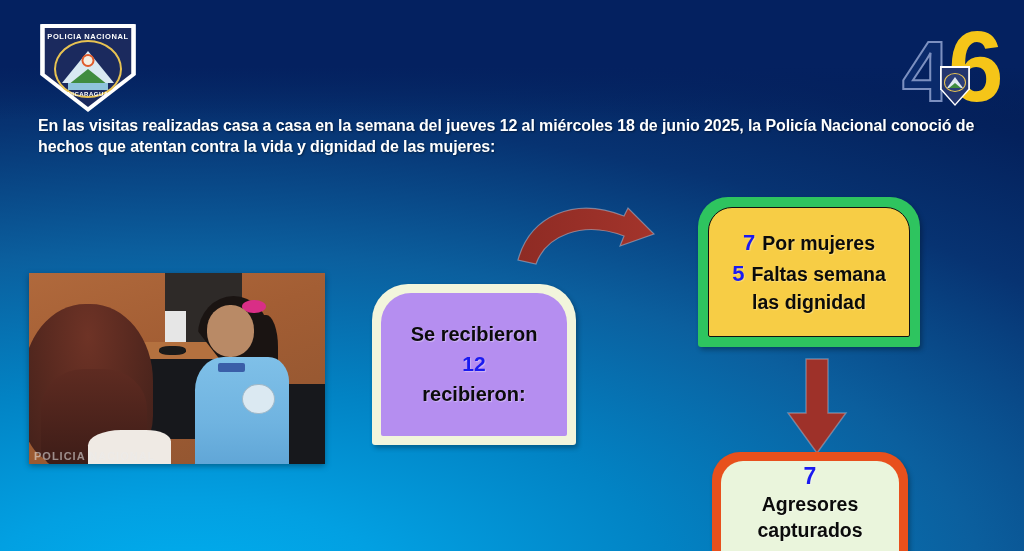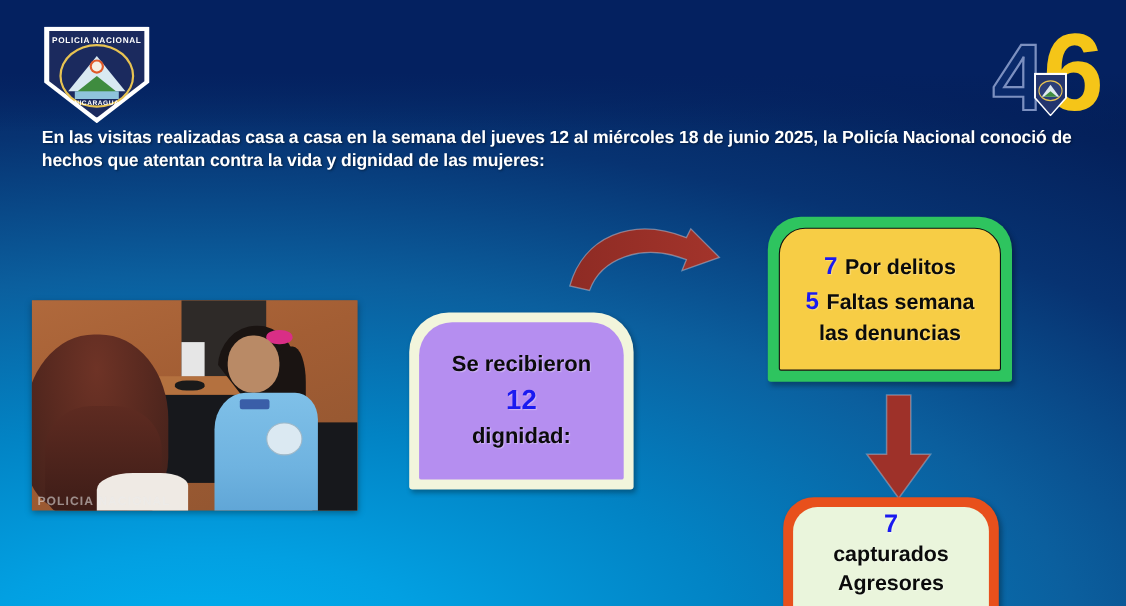--- a/index.html
+++ b/index.html
@@ -217,21 +217,21 @@
     position:absolute; left:9px; top:9px; right:9px; bottom:9px;
     background:#b58ef0;
     border-radius:30px 30px 2px 2px;
   }
   #box-purple .txt {
     position:absolute; inset:0;
     display:flex; flex-direction:column; justify-content:center; align-items:center;
     color:#0b0b0b; font-size:20px; font-weight:bold; line-height:1.45;
     text-shadow:1px 1px 1px rgba(255,255,255,.35);
   }
-  #box-purple .num { color:#1a1af0; font-size:25px; }
+  #box-purple .num { color:#1a1af0; font-size:21px; }
 
   
   #box-yellow {
     left:698px; top:197px; width:222px; height:150px;
     background:#2ec45f;
     border-radius:30px 30px 3px 3px;
     box-shadow:2px 3px 5px rgba(0,0,0,.30);
   }
   #box-yellow .fill {
     position:absolute; left:10px; top:10px; right:10px; bottom:10px;
@@ -342,39 +342,39 @@
   <svg width="70" height="98" viewBox="0 0 70 98">
     <path d="M24,2 L46,2 L46,56 L64,56 L35,96 L6,56 L24,56 Z" fill="#9e3129" stroke="#b9c6d8" stroke-width="1.4" stroke-opacity=".45"></path>
   </svg>
 </div>
 
 <div class="arch" id="box-purple">
   <div class="fill"></div>
   <div class="txt">
     <span>Se recibieron</span>
     <span class="num">12</span>
-    <span>dignidad:</span>
+    <span>recibieron:</span>
   </div>
 </div>
 
 <div class="arch" id="box-yellow">
   <div class="fill"></div>
   <div class="txt">
     <span class="row">
       <span class="num">7</span>
-      <span>Por delitos</span>
+      <span>Por mujeres</span>
     </span>
     <span class="row">
       <span class="num">5</span>
       <span>Faltas semana</span>
     </span>
-    <span>las denuncias</span>
+    <span>las dignidad</span>
   </div>
 </div>
 
 <div class="arch" id="box-orange">
   <div class="fill"></div>
   <div class="txt">
     <span class="num">7</span>
+    <span>Agresores</span>
     <span>capturados</span>
-    <span>Agresores</span>
   </div>
 </div>
 
 </body></html>

